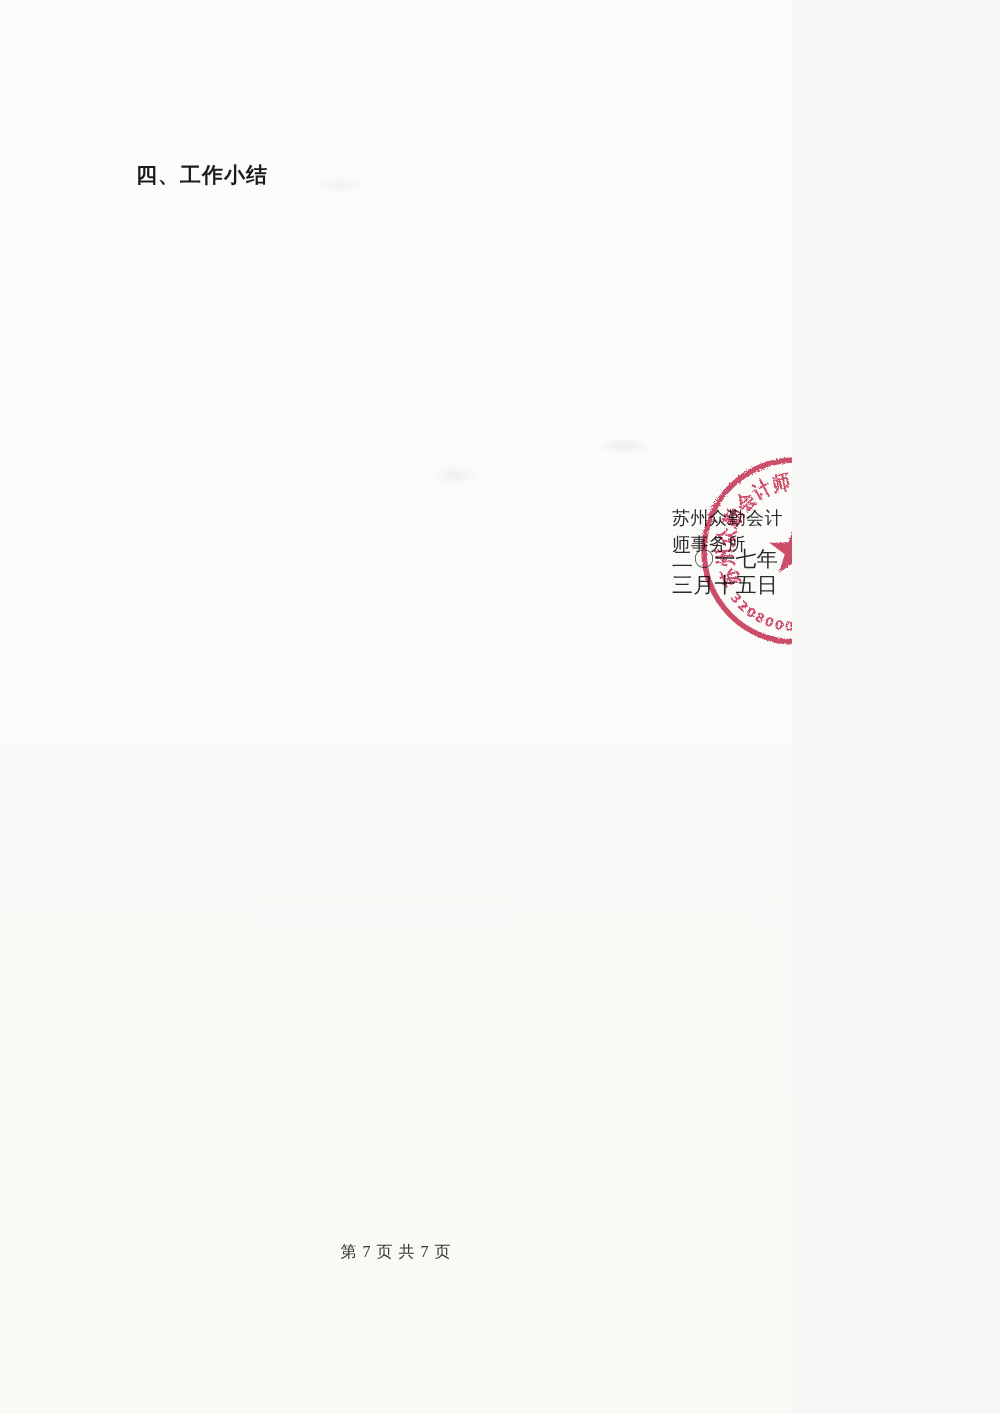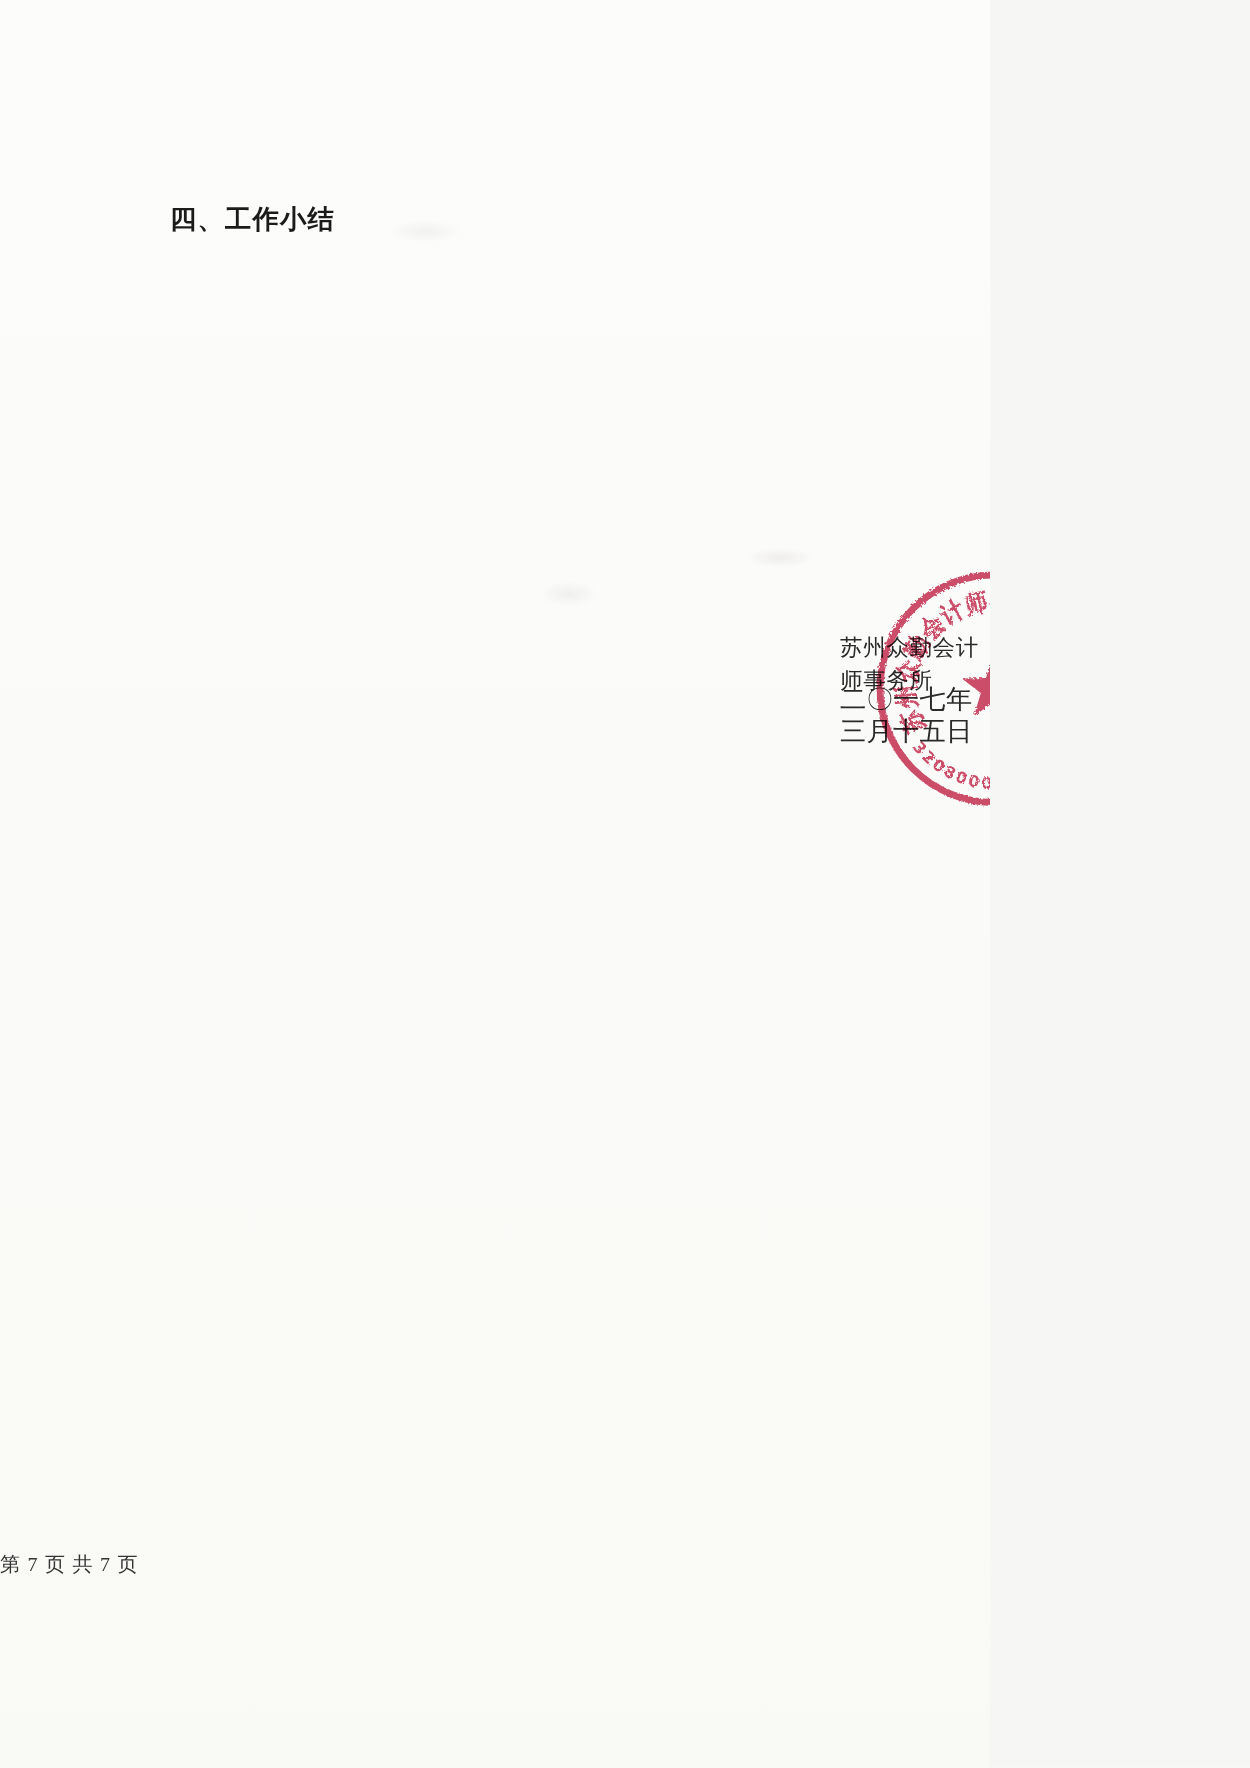--- a/index.html
+++ b/index.html
@@ -73,20 +73,21 @@
   }
   .stamp .serial-text {
     font-family: "DejaVu Sans", "Liberation Sans", sans-serif;
     font-weight: bold;
     font-size: 12.5px;
     letter-spacing: 2.2px;
   }
 
   .footer {
     position: absolute; left: 0; top: 1242px; width: 100%;
+    text-align: center;
     font-size: 16px; color: #333;
     letter-spacing: 1px;
   }
 </style>
 </head>
 <body>
 
 <div class="page">
 
   <div class="smudge smudge-1"></div>

